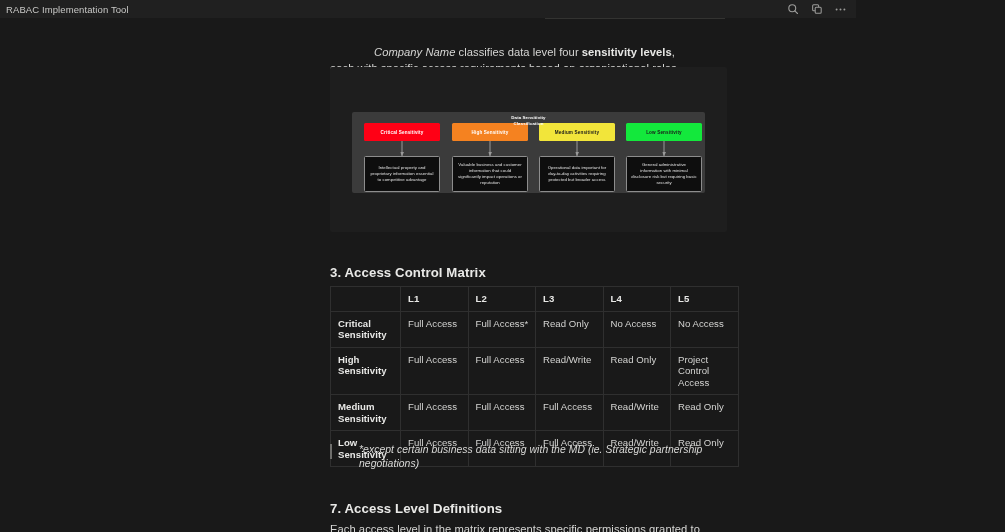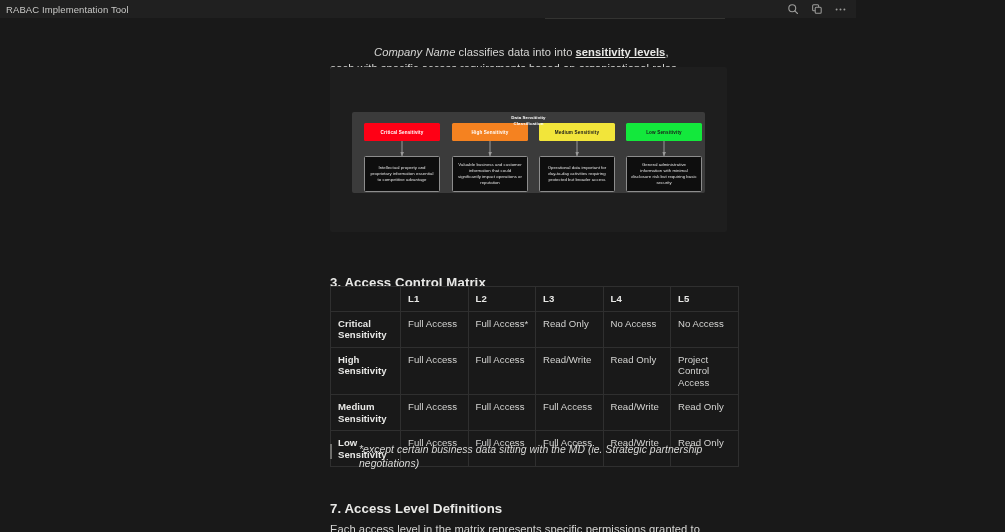--- a/index.html
+++ b/index.html
@@ -70,21 +70,21 @@
   }
 
   
   .para {
     font-size: 11.2px;
     line-height: 15.5px;
     color: #d6d6d4;
     letter-spacing: 0.05px;
   }
   .para em { font-style: italic; margin-left: 44px; }
-  .para strong { font-weight: bold; color: #e8e8e6; text-decoration: underline; }
+  .para strong { font-weight: bold; color: #e8e8e6; }
 
   #intro-para {
     position: absolute;
     top: 16px;
     left: 0;
     width: 358px;
   }
 
   
   #diagram-panel {
@@ -181,21 +181,21 @@
     letter-spacing: 0.05px;
   }
 
   
   .h2 {
     font-size: 13.2px;
     font-weight: bold;
     color: #e9e9e7;
     letter-spacing: 0.1px;
   }
-  #h-matrix { position: absolute; top: 246px; left: 0; }
+  #h-matrix { position: absolute; top: 236px; left: 0; }
   #h-defs   { position: absolute; top: 472px; left: 0; }
 
   
   #matrix-table {
     position: absolute;
     top: 268px;
     left: 0;
     width: 408px;
     border-collapse: collapse;
     table-layout: fixed;
@@ -280,21 +280,21 @@
       </svg>
     </div>
   </div>
 </div>
 
 <div id="page">
   <div id="content">
 
     <div class="top-rule"></div>
 
-    <p class="para" id="intro-para"><em>Company Name</em><span> classifies data into into </span><strong>sensitivity levels</strong><span>, each with specific access requirements based on organisational roles</span></p>
+    <p class="para" id="intro-para"><em>Company Name</em><span> classifies data level four </span><strong>sensitivity levels</strong><span>, each with specific access requirements based on organisational roles</span></p>
 
     <div id="diagram-panel">
       <div id="diagram-inner">
         <div id="diagram-title">
           <div>Data Sensitivity</div>
           <div>Classification</div>
         </div>
 
         <div class="col col-0">
           <div class="chip" id="chip0" style="background: rgb(255, 0, 21); color: rgb(255, 255, 255);">Critical Sensitivity</div>

